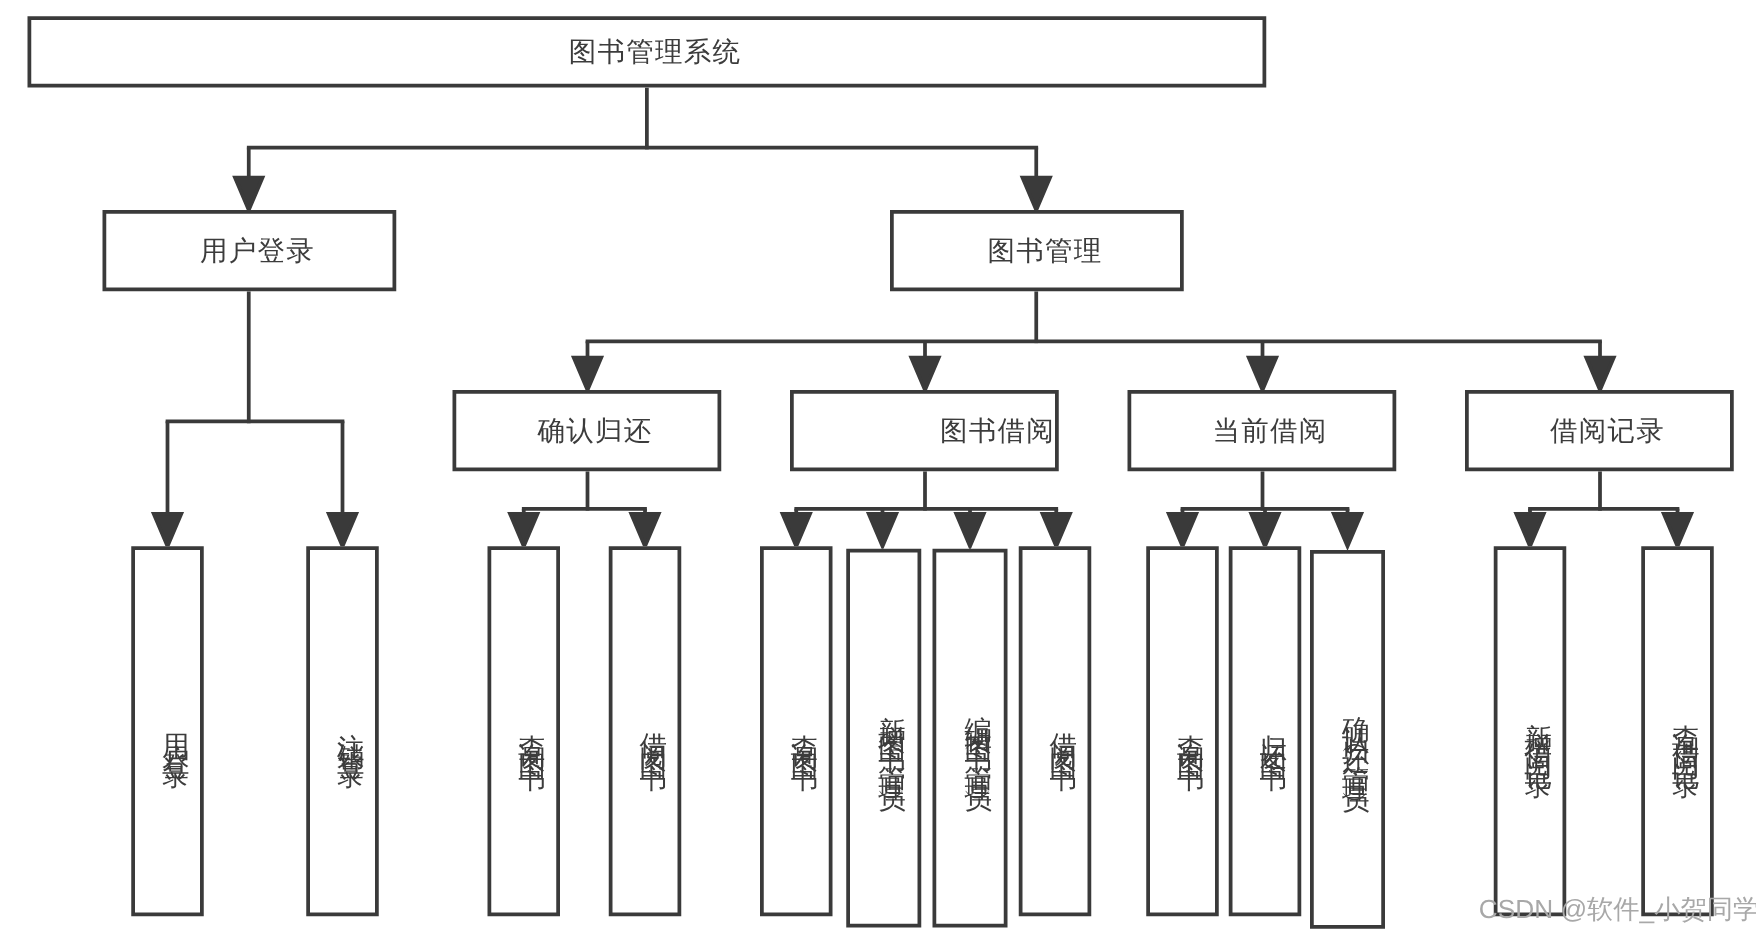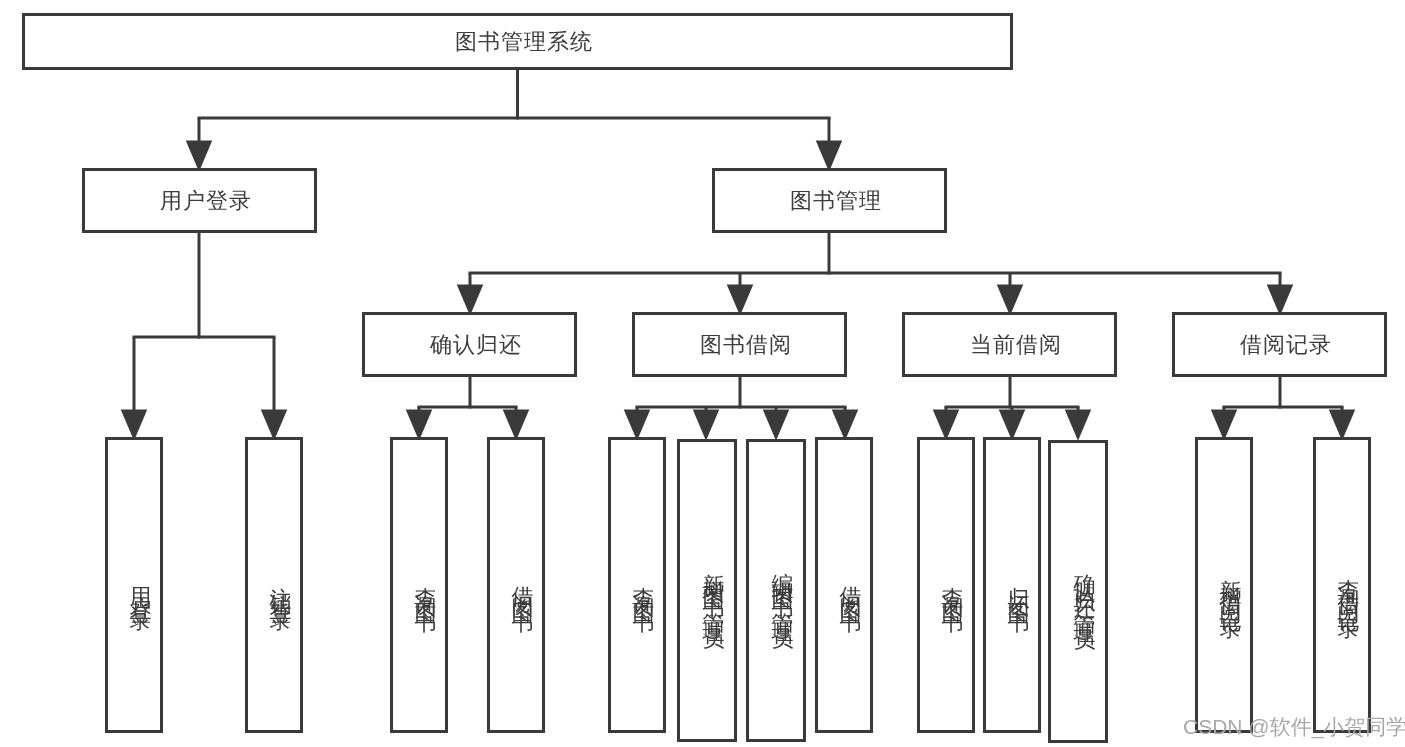--- a/index.html
+++ b/index.html
@@ -117,21 +117,21 @@
   <div class="node h-node" style="left:82px;top:168px;width:235px;height:65px;">
     <span>用户登录</span>
   </div>
   <div class="node h-node" style="left:712px;top:168px;width:235px;height:65px;">
     <span>图书管理</span>
   </div>
 
   <div class="node h-node" style="left:362px;top:312px;width:215px;height:65px;">
     <span>确认归还</span>
   </div>
-  <div class="node h-node" style="left:632px;top:312px;width:215px;height:65px;">
+  <div class="node h-node" style="left:632px;top:312px;width:215px;height:65px;justify-content:flex-end;">
     <span>图书借阅</span>
   </div>
   <div class="node h-node" style="left:902px;top:312px;width:215px;height:65px;justify-content:center;">
     <span>当前借阅</span>
   </div>
   <div class="node h-node" style="left:1172px;top:312px;width:215px;height:65px;">
     <span>借阅记录</span>
   </div>
 
   <div class="node v-node" style="left:105px;top:437px;width:58px;height:296px;">

